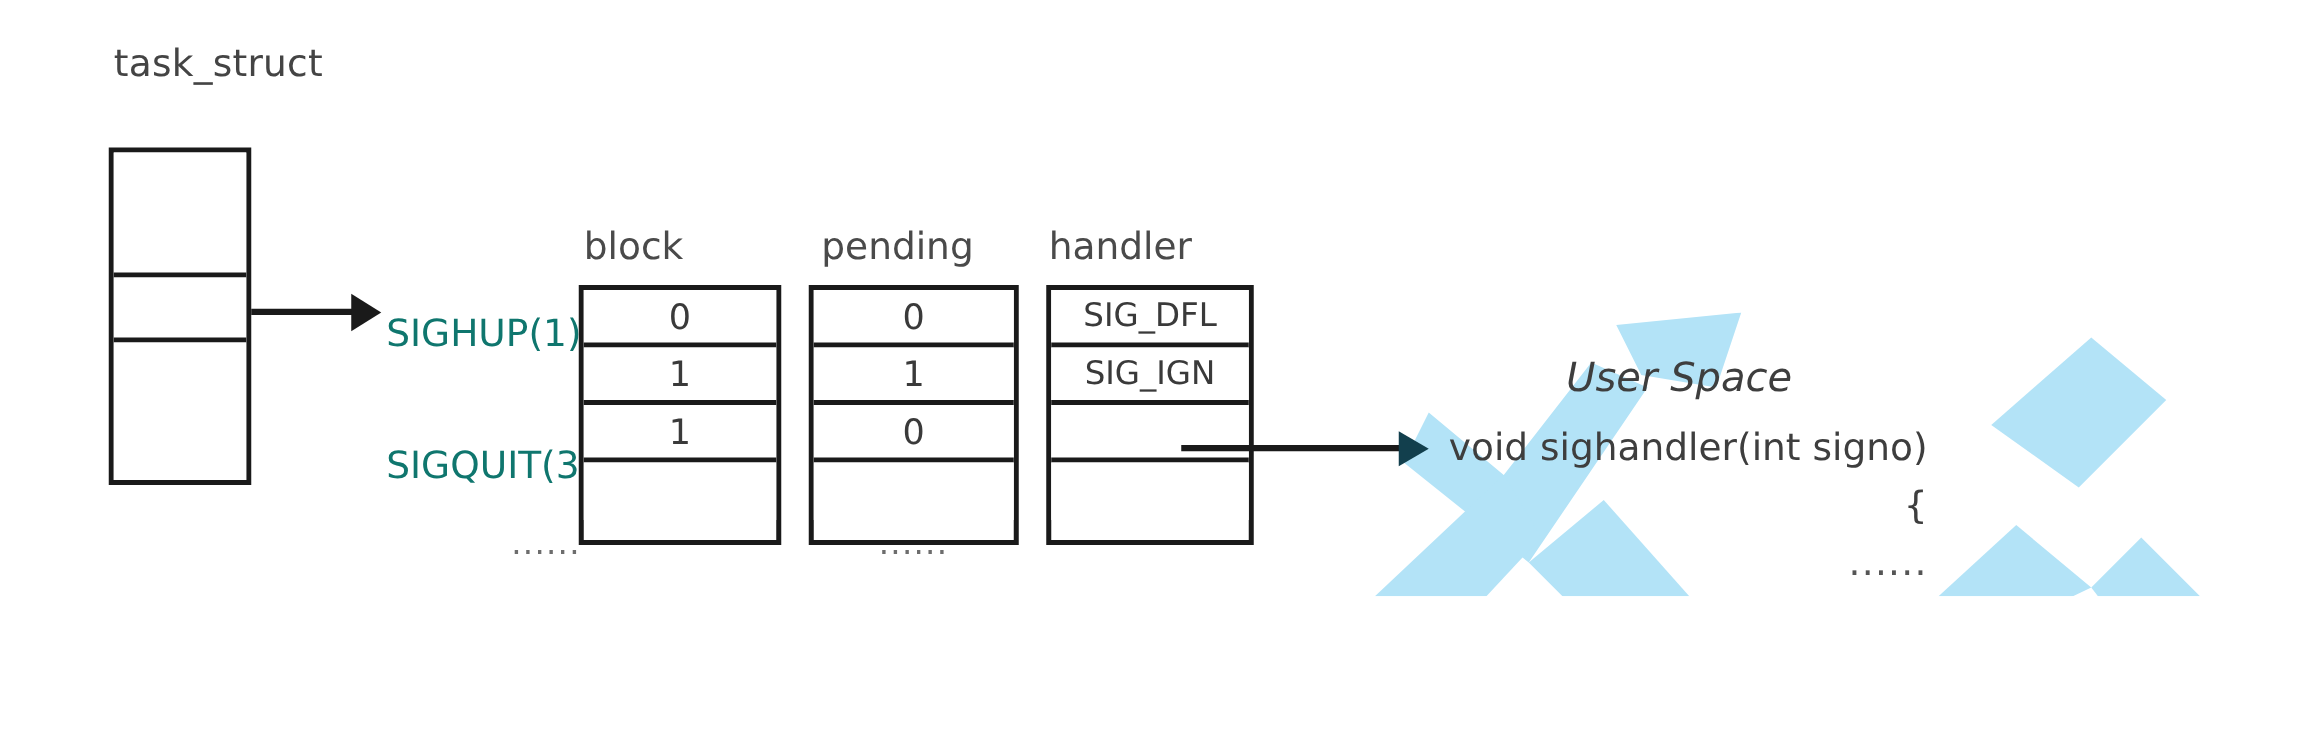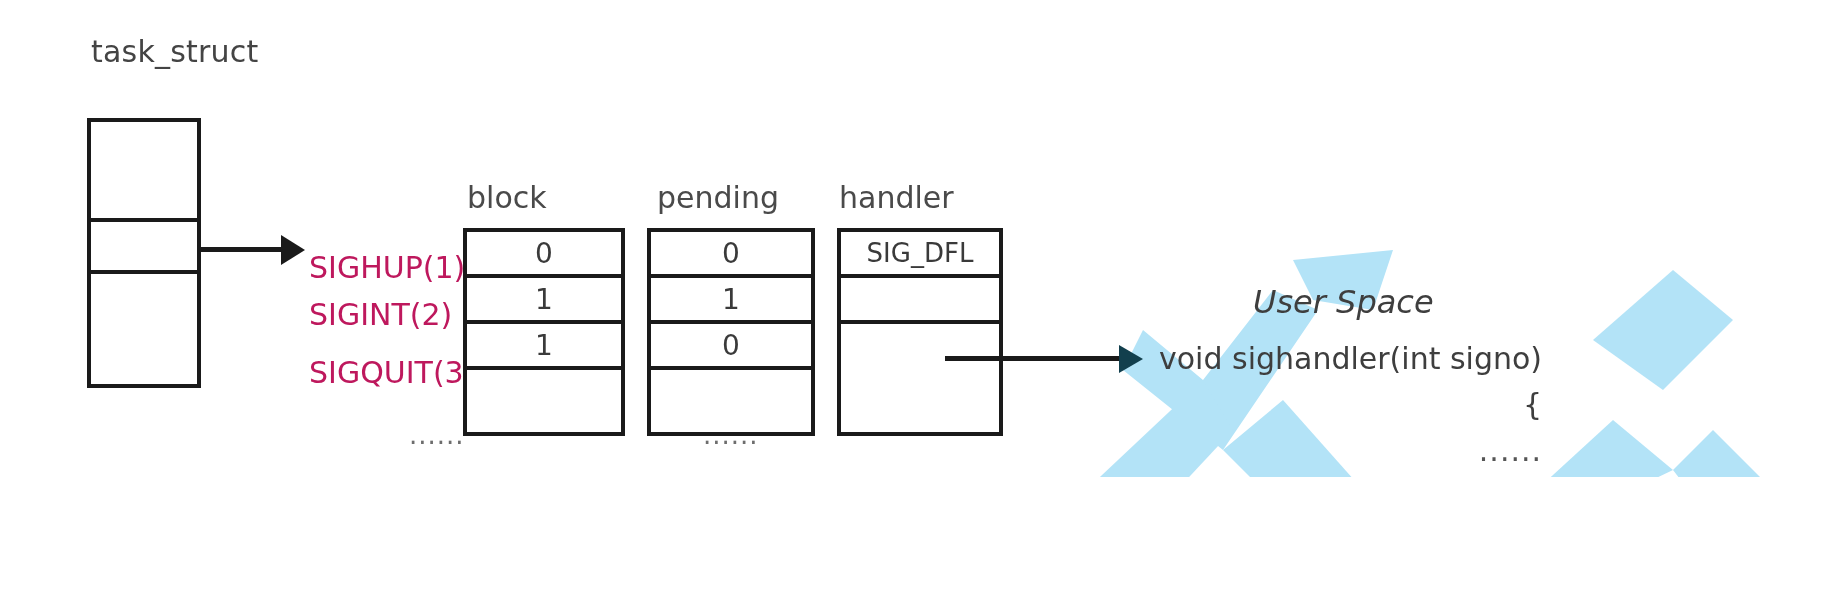--- a/index.html
+++ b/index.html
@@ -66,21 +66,21 @@
     top: 235px;
     width: 0; height: 0;
     border-top: 15px solid transparent;
     border-bottom: 15px solid transparent;
     border-left: 24px solid #1a1a1a;
   }
 
   
   .sig-label {
     font-size: 30px;
-    color: #be185d;
+    color: #0f766e;
     white-space: nowrap;
     left: 286px;
   }
   #sig-label-0 { top: 250px; }
   #sig-label-1 { top: 297px; }
   #sig-label-2 { top: 355px; }
 
   
   .col-caption {
     font-size: 30px;
@@ -209,21 +209,20 @@
   <div class="abs" id="task-struct-box">
     <div class="ts-cell ts-cell-0"></div>
     <div class="ts-cell ts-cell-1"></div>
     <div class="ts-cell ts-cell-2"></div>
   </div>
 
   <div class="abs" id="ts-arrow-line"></div>
   <div class="abs" id="ts-arrow-head"></div>
 
   <div class="abs nosel sig-label" id="sig-label-0">SIGHUP(1)</div>
-  <div class="abs nosel sig-label" id="sig-label-1">SIGINT(2)</div>
   <div class="abs nosel sig-label" id="sig-label-2">SIGQUIT(3)</div>
 
   <div class="abs nosel col-caption" id="col-caption-block">block</div>
   <div class="abs nosel col-caption" id="col-caption-pending">pending</div>
   <div class="abs nosel col-caption" id="col-caption-handler">handler</div>
 
   <div class="abs val-table" id="table-block">
     <div class="vt-row">0</div>
     <div class="vt-row">1</div>
     <div class="vt-row">1</div>
@@ -232,20 +231,21 @@
 
   <div class="abs val-table" id="table-pending">
     <div class="vt-row">0</div>
     <div class="vt-row">1</div>
     <div class="vt-row">0</div>
     <div class="vt-row vt-blank"></div>
   </div>
 
   <div class="abs val-table" id="table-handler">
     <div class="vt-row">SIG_DFL</div>
+    <div class="vt-row">SIG_IGN</div>
     <div class="vt-row"></div>
     <div class="vt-row vt-blank"></div>
   </div>
 
   <div class="abs nosel tbl-dots" id="dots-block">......</div>
   <div class="abs nosel tbl-dots" id="dots-pending">......</div>
 
   <div class="abs" id="handler-arrow-line"></div>
   <div class="abs" id="handler-arrow-head"></div>
 

